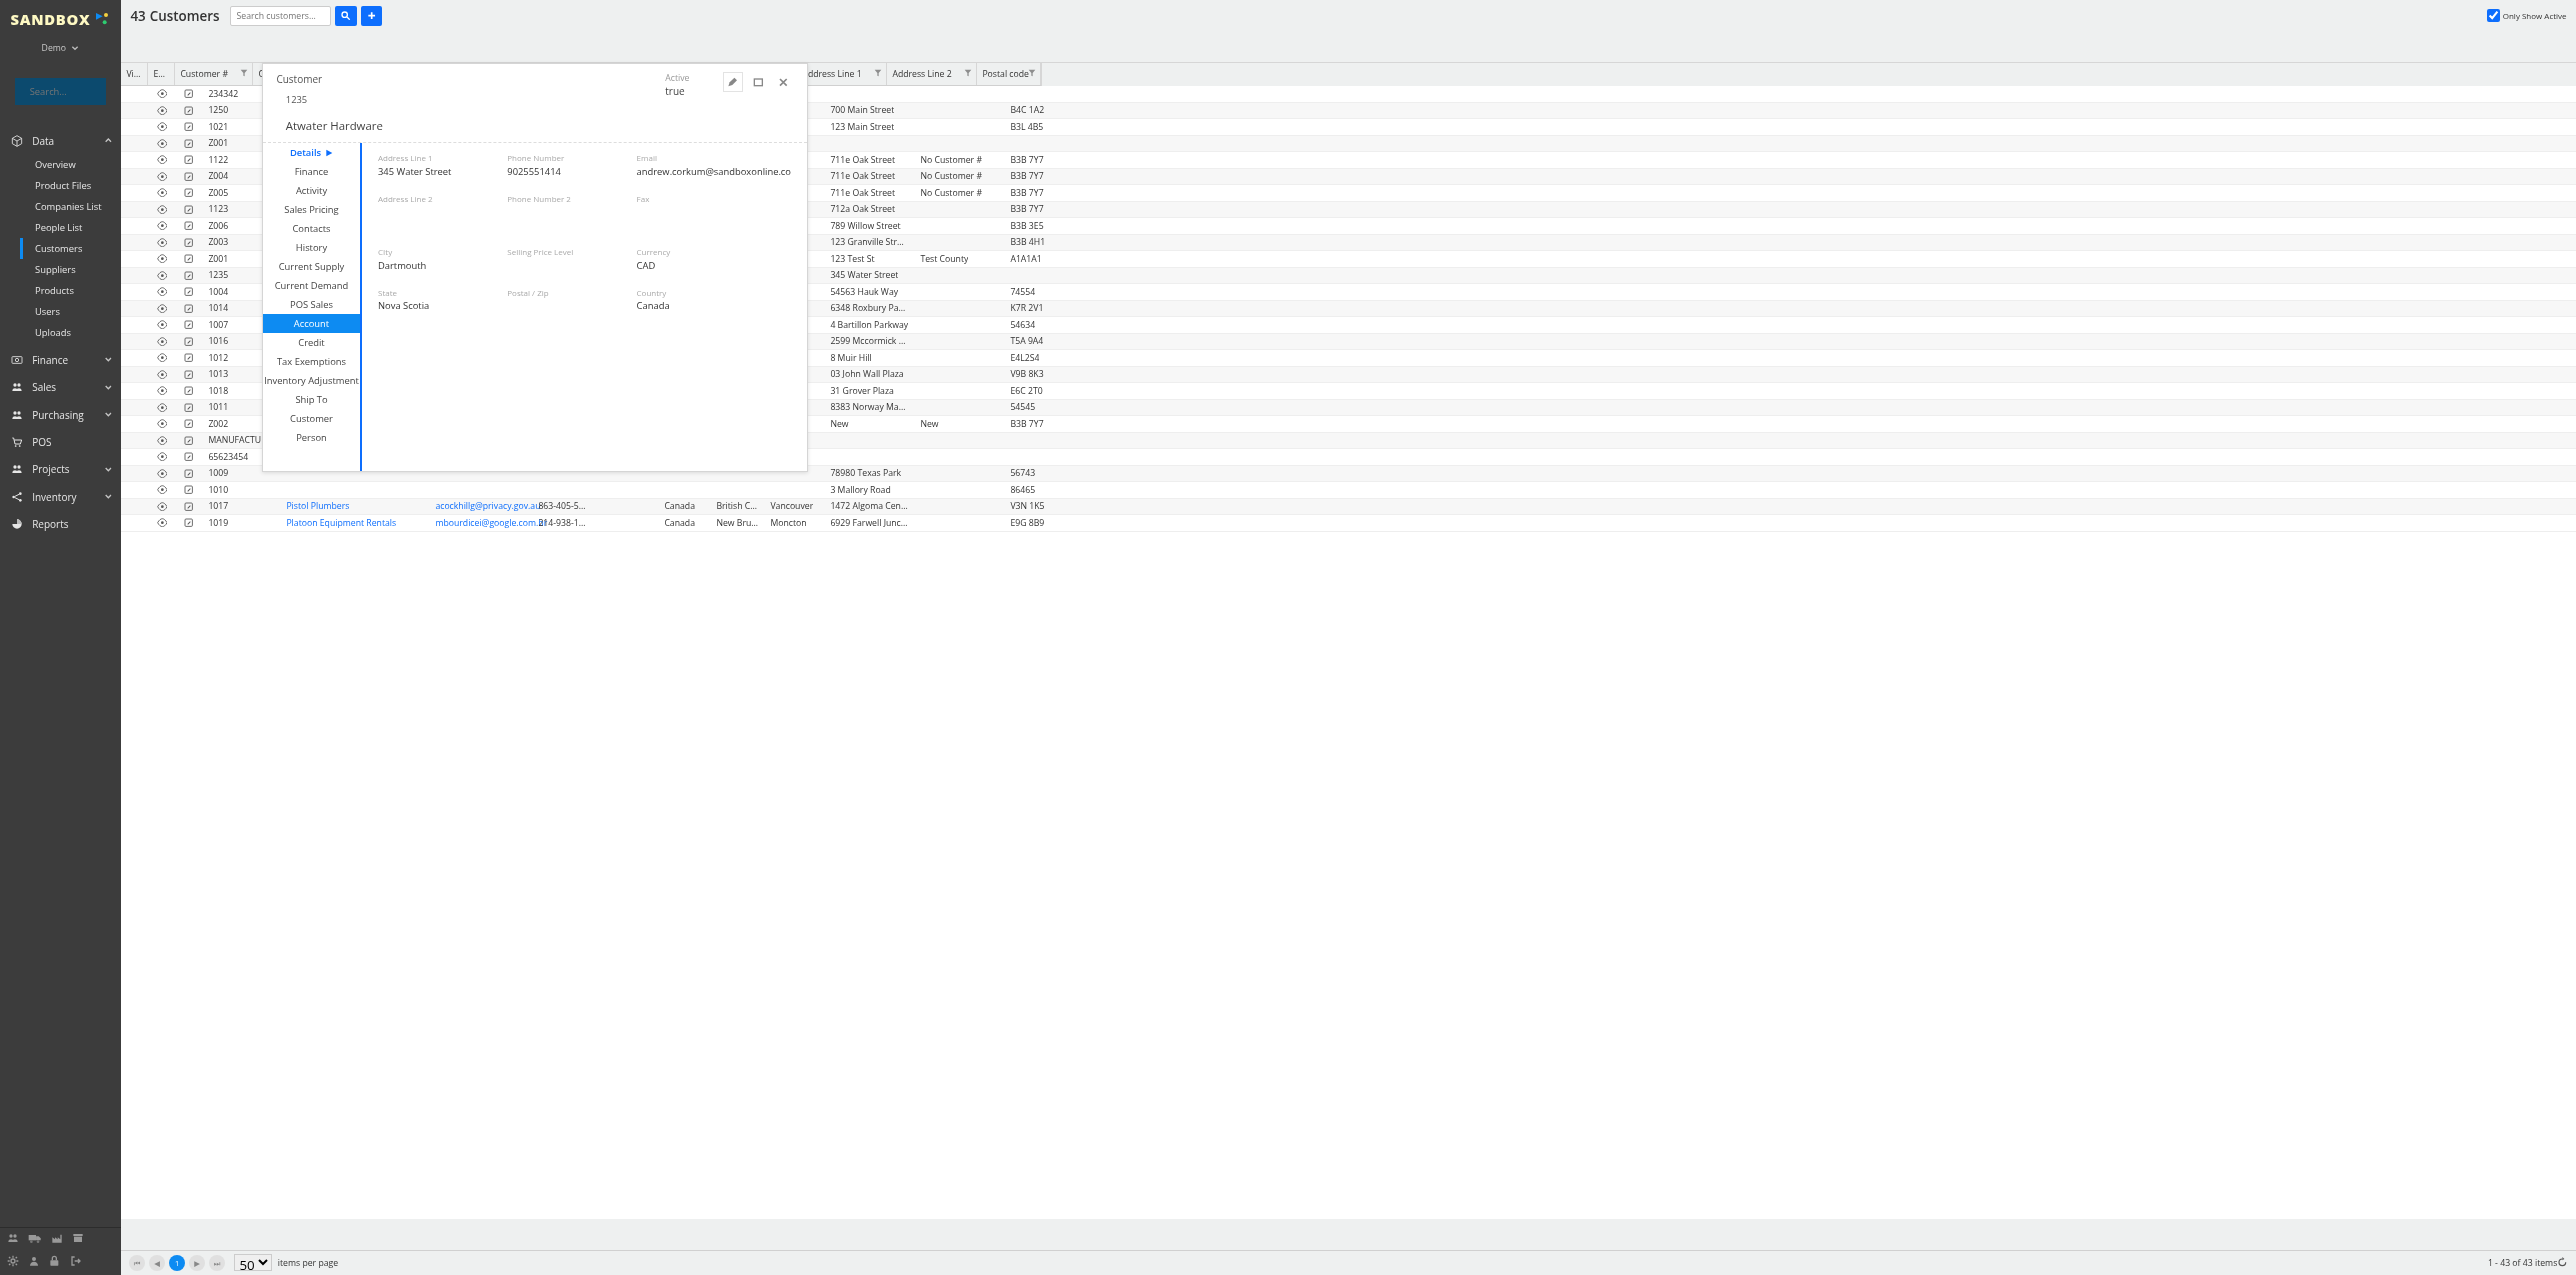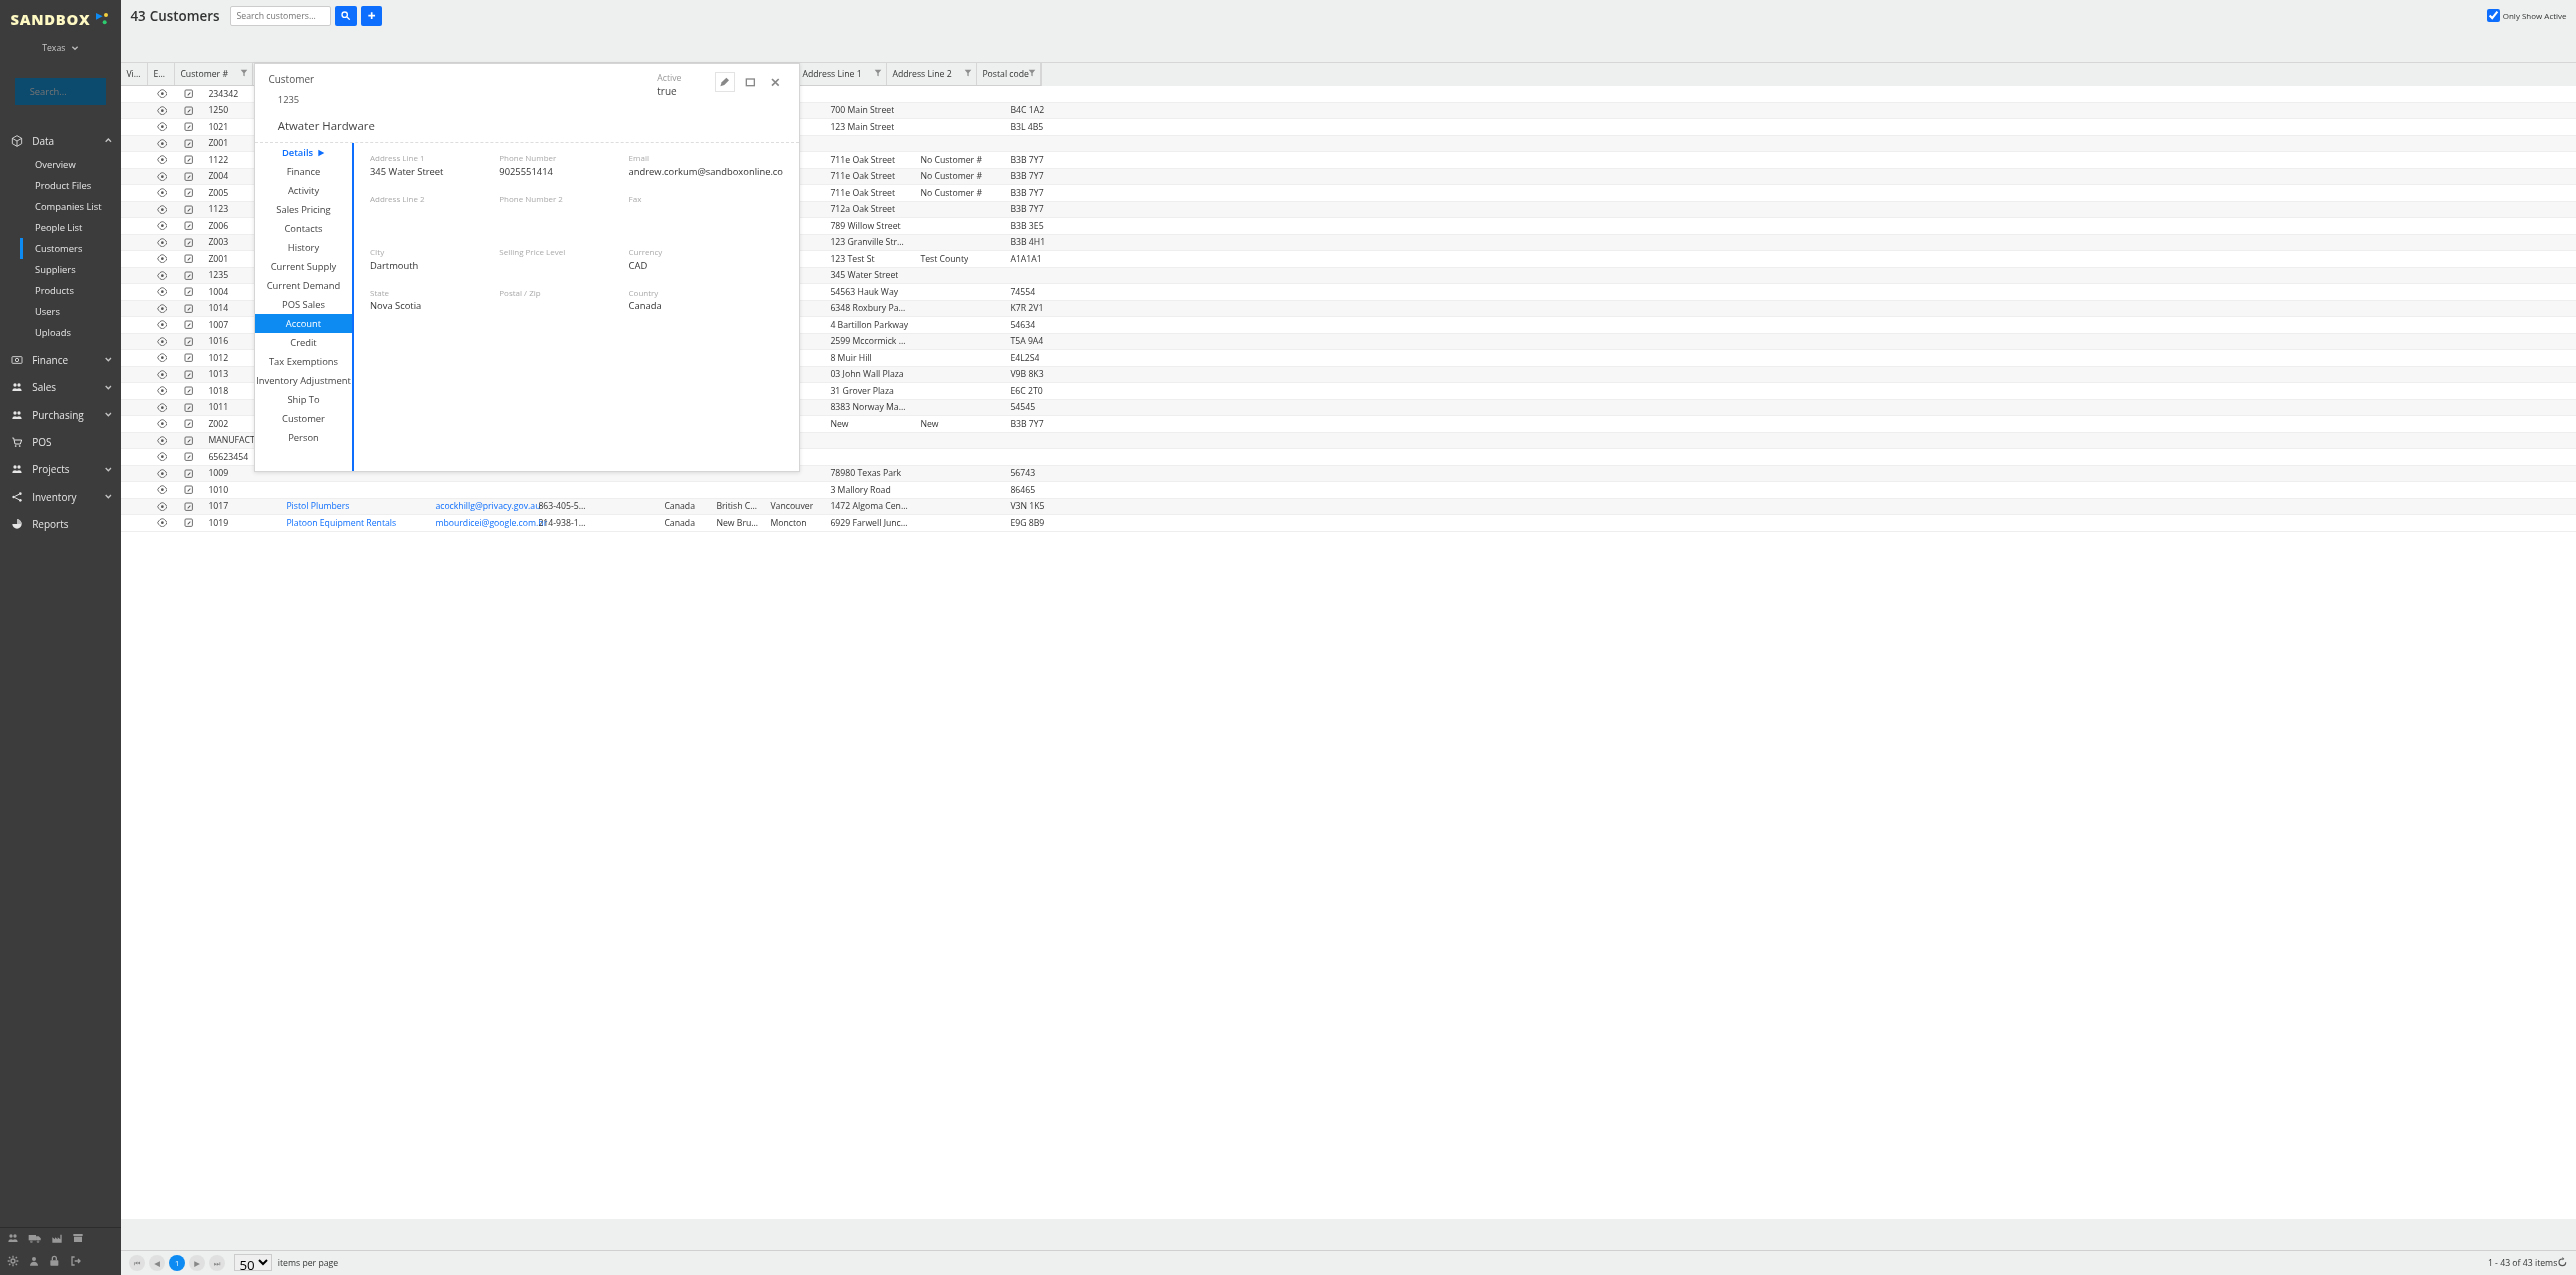--- a/index.html
+++ b/index.html
@@ -70,21 +70,21 @@
 
   
   .pager{height:25.5px;border-top:0.7px solid #d0d0d0;display:flex;align-items:center;padding:0 8px;background:#eef0f0;font-size:8.7px;flex:none;}
   .pager .pbtn{width:16px;height:16px;border-radius:50%;display:flex;align-items:center;justify-content:center;background:#e0e0e0;color:#888;margin-right:4px;cursor:pointer;font-size:7.4px;}
   .pager .pbtn.active{background:#0d8bf2;color:#fff;}
   .pager select{margin:0 5.4px;height:17.4px;border:0.7px solid #ccc;}
   .pager .status{margin-left:auto;}
   .pager .refresh{cursor:pointer;}
 
   
-  .panel{position:absolute;left:133px;top:0;width:546px;height:409px;background:#fff;border:0.7px solid #d5d5d5;box-shadow:0 1.3px 4px rgba(0,0,0,.12);z-index:5;display:flex;flex-direction:column;}
+  .panel{position:absolute;left:141px;top:0;width:546px;height:409px;background:#fff;border:0.7px solid #d5d5d5;box-shadow:0 1.3px 4px rgba(0,0,0,.12);z-index:5;display:flex;flex-direction:column;}
   .panel-head{padding:8px 13.4px 9.4px;display:flex;color:#555;}
   .panel-head .h-left{flex:1;}
   .panel-head .h-right{display:flex;align-items:flex-start;}
   .panel-head .subtitle{font-size:10px;color:#555;}
   .panel-head .cnum{font-size:9.4px;color:#555;padding:6.7px 0 12px 9.4px;}
   .panel-head .cname{font-size:11.4px;color:#444;padding-left:9.4px;}
   .panel-head .active-label{font-size:8.7px;color:#999;text-align:right;}
   .panel-head .active-val{font-size:10px;color:#444;text-align:left;}
   .panel-head .pact{width:20px;height:20px;display:flex;align-items:center;justify-content:center;color:#888;cursor:pointer;margin-left:5.4px;}
   .panel-head .pact.edit{border:0.7px solid #e3e3e3;}
@@ -110,21 +110,21 @@
     <span>SANDBOX</span>
     <span class="logo-mark">
       <svg width="16" height="16" viewBox="0 0 24 24">
           <polygon points="3,3 13,8 3,13" fill="#0d8bf2"></polygon>
           <circle cx="18" cy="6" r="3" fill="#f4d03f"></circle>
           <circle cx="16" cy="17" r="3" fill="#2ecc71"></circle>
         </svg>
     </span>
   </div>
   <div class="demo-row">
-    <span>Texas</span>
+    <span>Demo</span>
     <svg width="8" height="8" viewBox="0 0 12 12">
         <path d="M2 4 L6 8 L10 4" fill="none" stroke="#bbb" stroke-width="2"></path>
       </svg>
   </div>
   <div class="search-box">
     <svg width="10.7" height="10.7" viewBox="0 0 16 16">
         <circle cx="6.5" cy="6.5" r="4.5" fill="none" stroke="#bbb" stroke-width="2"></circle>
         <line x1="10" y1="10" x2="14" y2="14" stroke="#bbb" stroke-width="2"></line>
       </svg>
     <input placeholder="Search..." style="">

